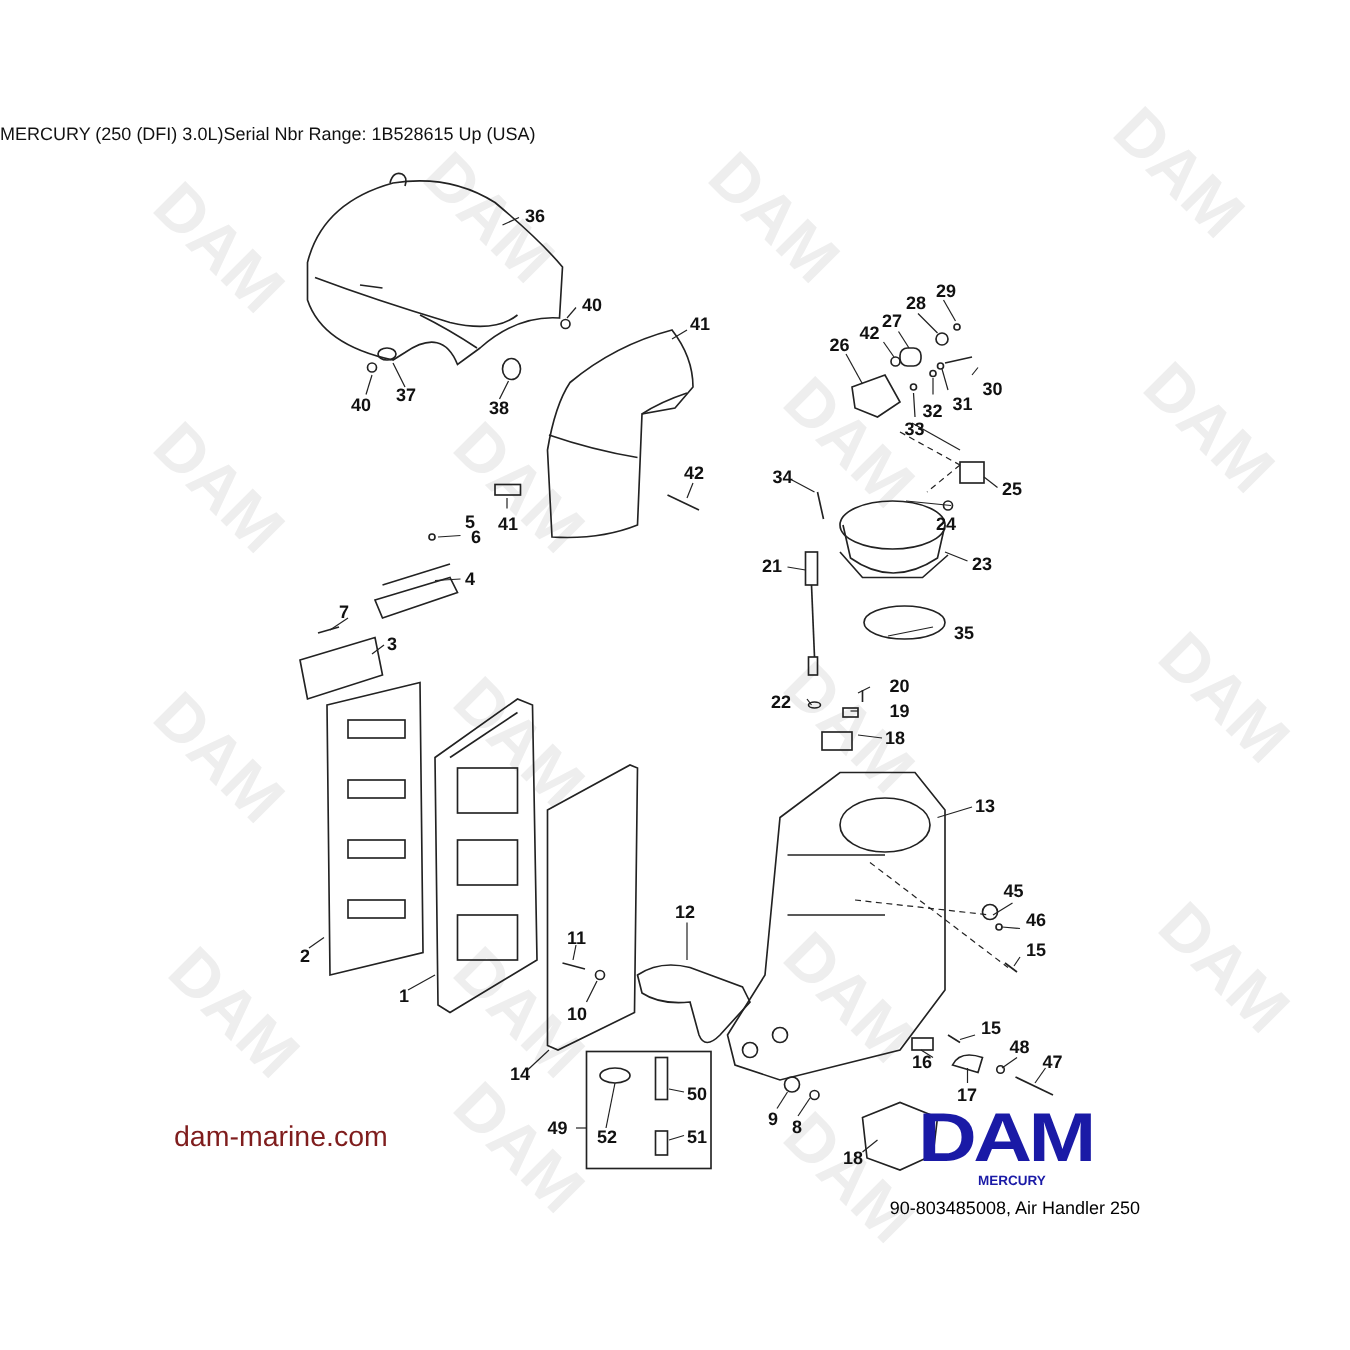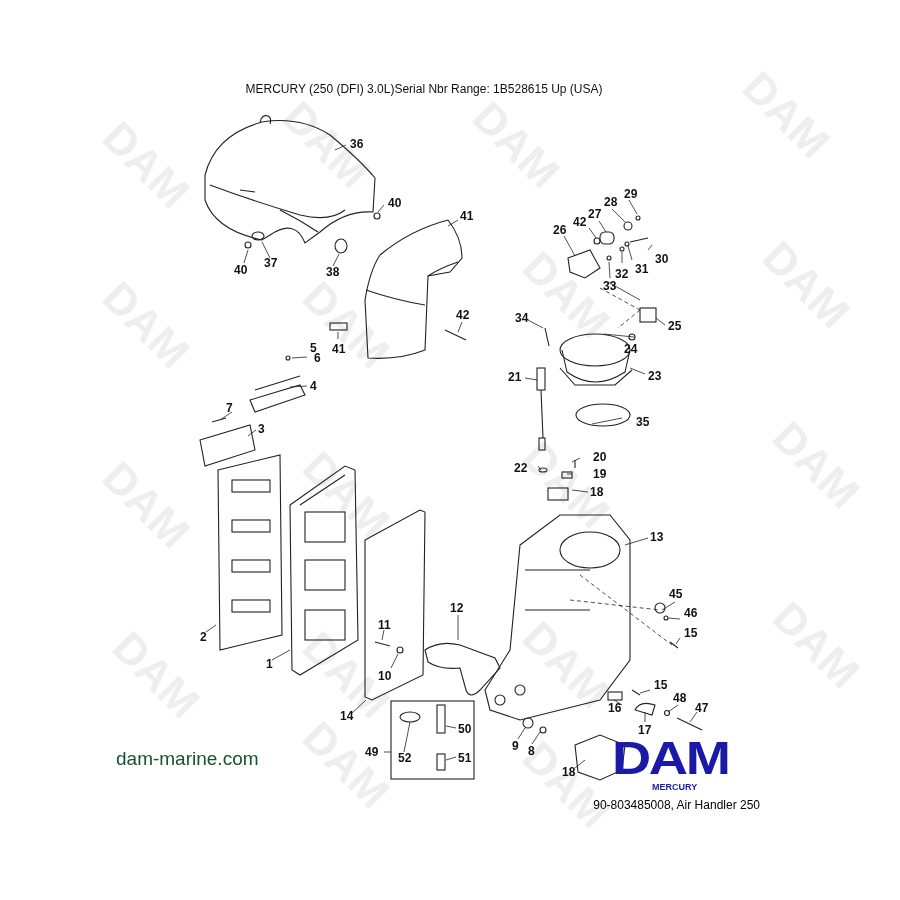--- a/index.html
+++ b/index.html
@@ -1,19 +1,19 @@
 <!DOCTYPE html>
 <html><head>
 <meta charset="utf-8">
 <style>
   html, body { margin: 0; padding: 0; background: #ffffff; }
   body { width: 900px; height: 900px; position: relative; overflow: hidden; font-family: "Liberation Sans", sans-serif; }
-  .title { position: absolute; top: 82px; left: 0; width: 848px; text-align: center; font-size: 12px; color: #111; }
+  .title { position: absolute; top: 82px; left: 0; width: 848px; text-align: left; font-size: 12px; color: #111; }
   .caption { position: absolute; top: 798px; left: 0; width: 760px; text-align: right; font-size: 12px; color: #000000; }
-  .site { position: absolute; left: 116px; top: 748px; font-size: 19px; color: #14532d; }
+  .site { position: absolute; left: 116px; top: 748px; font-size: 19px; color: #7f1d1d; }
   .logo { position: absolute; left: 612px; top: 738px; width: 132px; height: 50px; }
   .logo-word { position: absolute; left: 0; top: 0; width: 132px; height: 40px; font-family: "Liberation Sans", sans-serif; font-weight: bold; font-size: 46px; line-height: 40px; color: #1a1aa6; letter-spacing: -2px; transform: scaleX(1.18); transform-origin: left top; }
   .logo-sub { position: absolute; left: 40px; top: 44px; font-size: 9px; font-weight: bold; color: #1a1aa6; }
   svg.diagram { position: absolute; left: 0; top: 0; }
   .lbl { font-family: "Liberation Sans", sans-serif; font-weight: bold; font-size: 12px; fill: #111; }
   .wm { font-family: "Liberation Sans", sans-serif; font-weight: bold; font-size: 44px; fill: #eeeeee; }
 </style>
 </head>
 <body>
 

